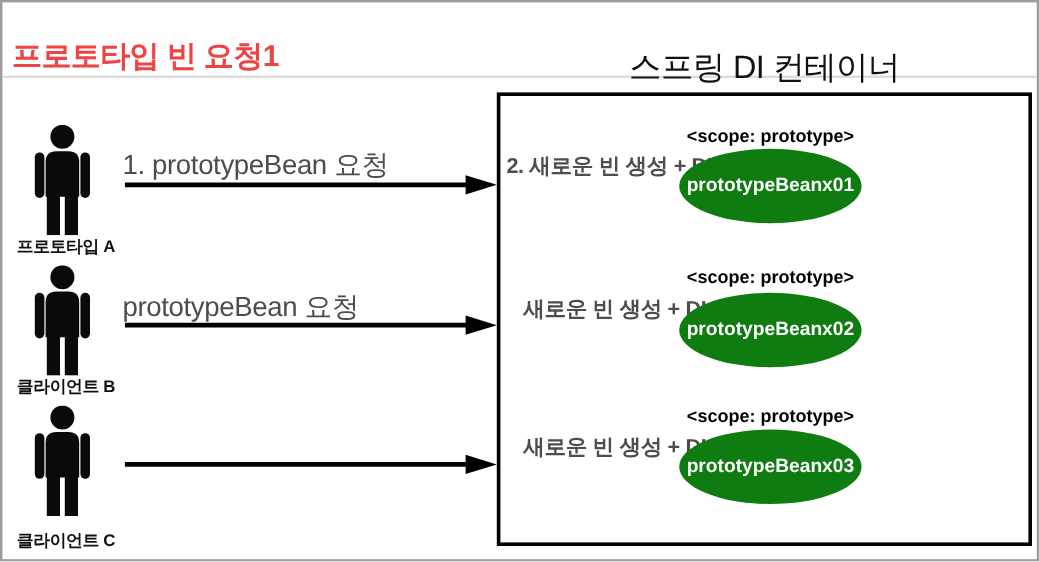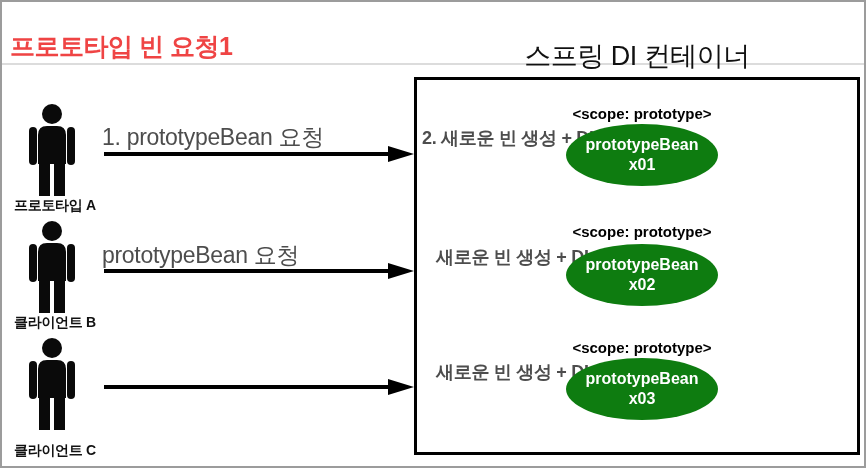--- a/index.html
+++ b/index.html
@@ -55,21 +55,21 @@
   .action-label-2{left:434px;top:243px}
   .action-label-3{left:434px;top:358px}
   .scope-label{
     position:absolute;left:540px;width:200px;text-align:center;
     font-size:15px;font-weight:700;color:#000;white-space:nowrap;
   }
   .scope-label-1{top:103px}.scope-label-2{top:221px}.scope-label-3{top:337px}
   .bean{
     position:absolute;left:564px;width:152px;height:62px;
     background:var(--bean-fill,#0e7c10);border-radius:50%;
-    display:flex;flex-direction:column;align-items:center;justify-content:center;
+    display:flex;flex-direction:row;align-items:center;justify-content:center;
     color:var(--bean-text,#ffffff);font-size:16px;font-weight:700;line-height:1.25;
   }
   .bean-1{top:122px}.bean-2{top:242px}.bean-3{top:356px}
 </style>
 </head>
 <body>
 
 <div class="page">
 
   <div class="page-title">프로토타입 빈 요청1</div>

